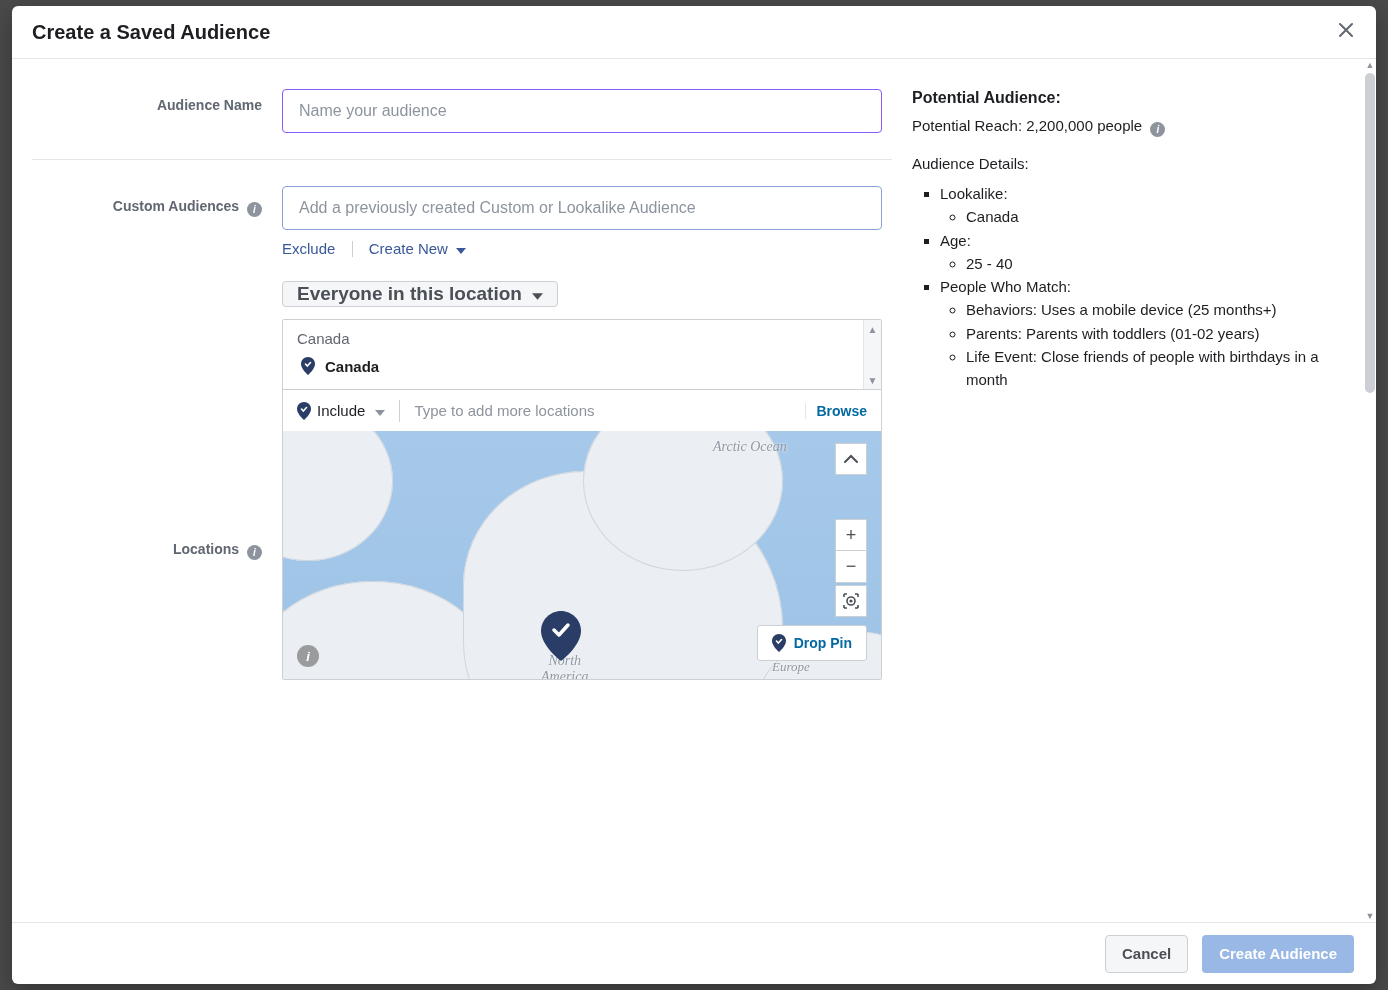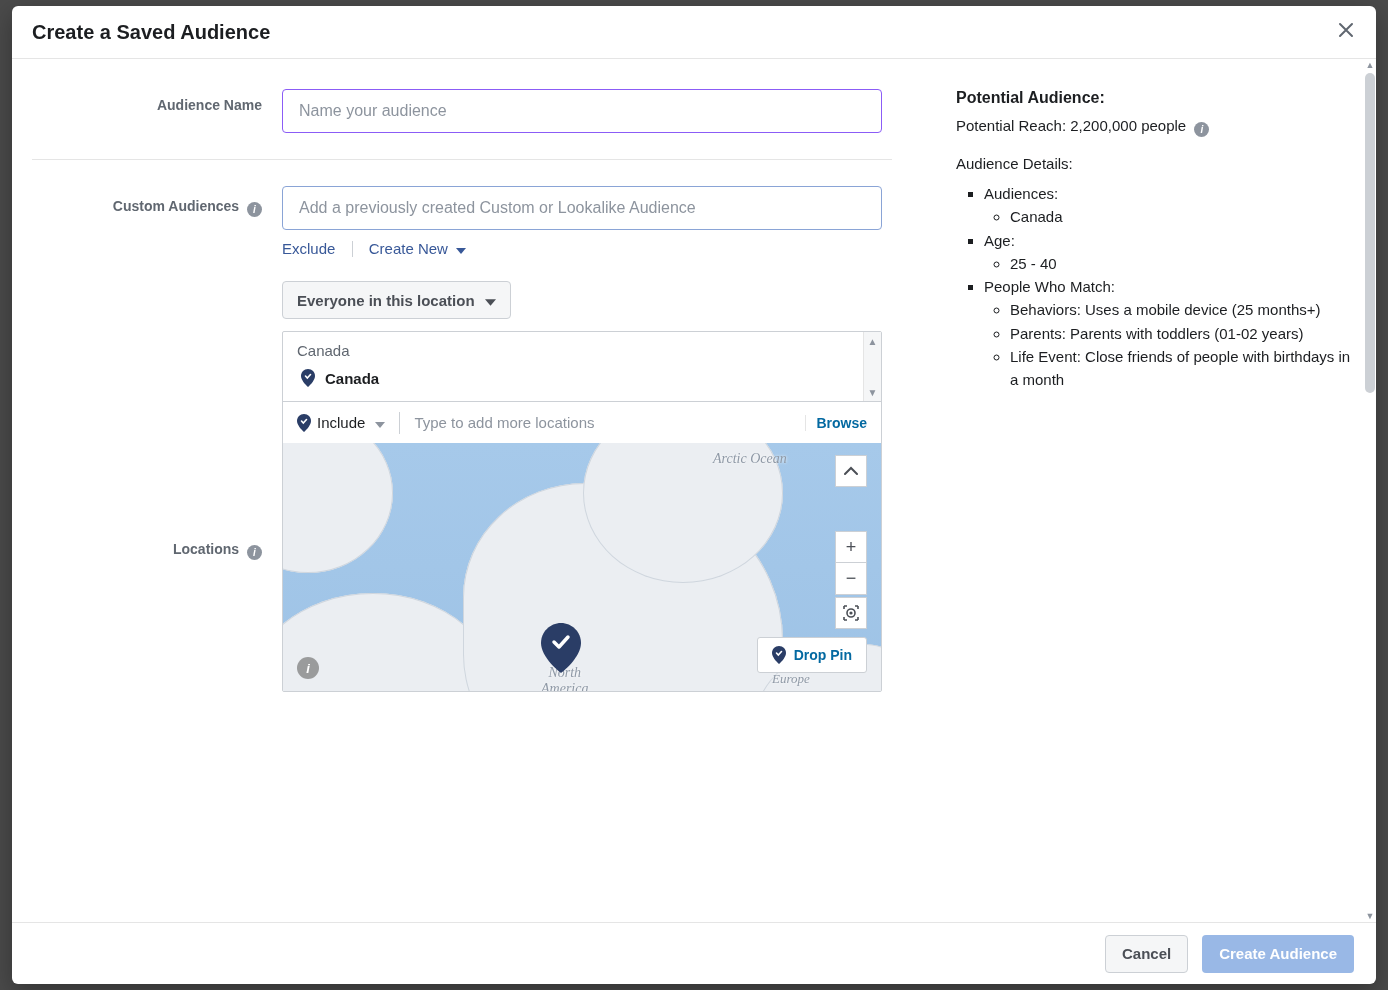--- a/index.html
+++ b/index.html
@@ -35,21 +35,20 @@
   .close-btn { cursor: pointer; color:#606770; font-size: 24px; line-height:1; }
   .modal-body {
     flex: 1;
     overflow-y: auto;
     position: relative;
     padding: 30px 0 0 0;
   }
   .content-area {
     display: flex;
     padding: 0 20px 0 20px;
-    gap: 44px;
   }
   .form-col { flex: 0 0 860px; }
   .summary-col { flex: 1; padding-left: 20px; }
   .form-row { display: flex; padding-bottom: 12px; }
   .form-row.with-divider { border-bottom: 1px solid #e5e5e5; margin-bottom: 26px; padding-bottom: 26px; }
   .label-col {
     width: 250px;
     text-align: right;
     padding-right: 20px;
     padding-top: 8px;
@@ -83,23 +82,23 @@
   }
   .text-input::placeholder { color:#8d949e; }
   .text-input.blue-border { border-color:#8aa4d6; }
   .links-row { margin-top: 10px; font-size:15px; }
   .link { color:#385898; cursor:pointer; }
   .link-sep { display:inline-block; width:1px; height:16px; background:#ccd0d5; margin:0 12px; vertical-align:-3px;}
   .caret-down { display:inline-block; margin-left:4px; }
   .caret-down svg { vertical-align: -1px; }
   .dropdown-everyone {
     display:inline-flex; align-items:center;
-    height:38px; padding:0 14px;
+    height:26px; padding:0 14px;
     background:#f5f6f7; border:1px solid #ccd0d5; border-radius:4px;
-    font-size:15px; font-weight:600; color:#4b4f56;
+    font-size:19px; font-weight:600; color:#4b4f56;
     cursor:pointer;
     margin-bottom:12px;
   }
   .dropdown-everyone .caret-down { margin-left:10px; }
   .loc-box {
     border:1px solid #ccd0d5; border-radius:2px; position:relative;
   }
   .loc-search-area { padding:10px 14px 14px 14px; position:relative; }
   .loc-search-header { color:#606770; font-size:15px; margin-bottom:10px; }
   .loc-included-item { display:flex; align-items:center; padding-left:4px; }
@@ -345,21 +344,21 @@
       <div class="summary-col">
         <h3>Potential Audience:</h3>
         <div class="reach-line">
           <span>Potential Reach:</span>
           <span>2,200,000 people</span>
           <span class="info-icon">i</span>
         </div>
         <div class="audience-details-title">Audience Details:</div>
         <ul class="details-list">
           <li>
-            <span>Audiences:</span>
+            <span>Lookalike:</span>
             <ul>
                 <li>Canada</li>
               </ul>
           </li>
           <li>
             <span>Age:</span>
             <ul>
                 <li>25 - 40</li>
               </ul>
           </li>

